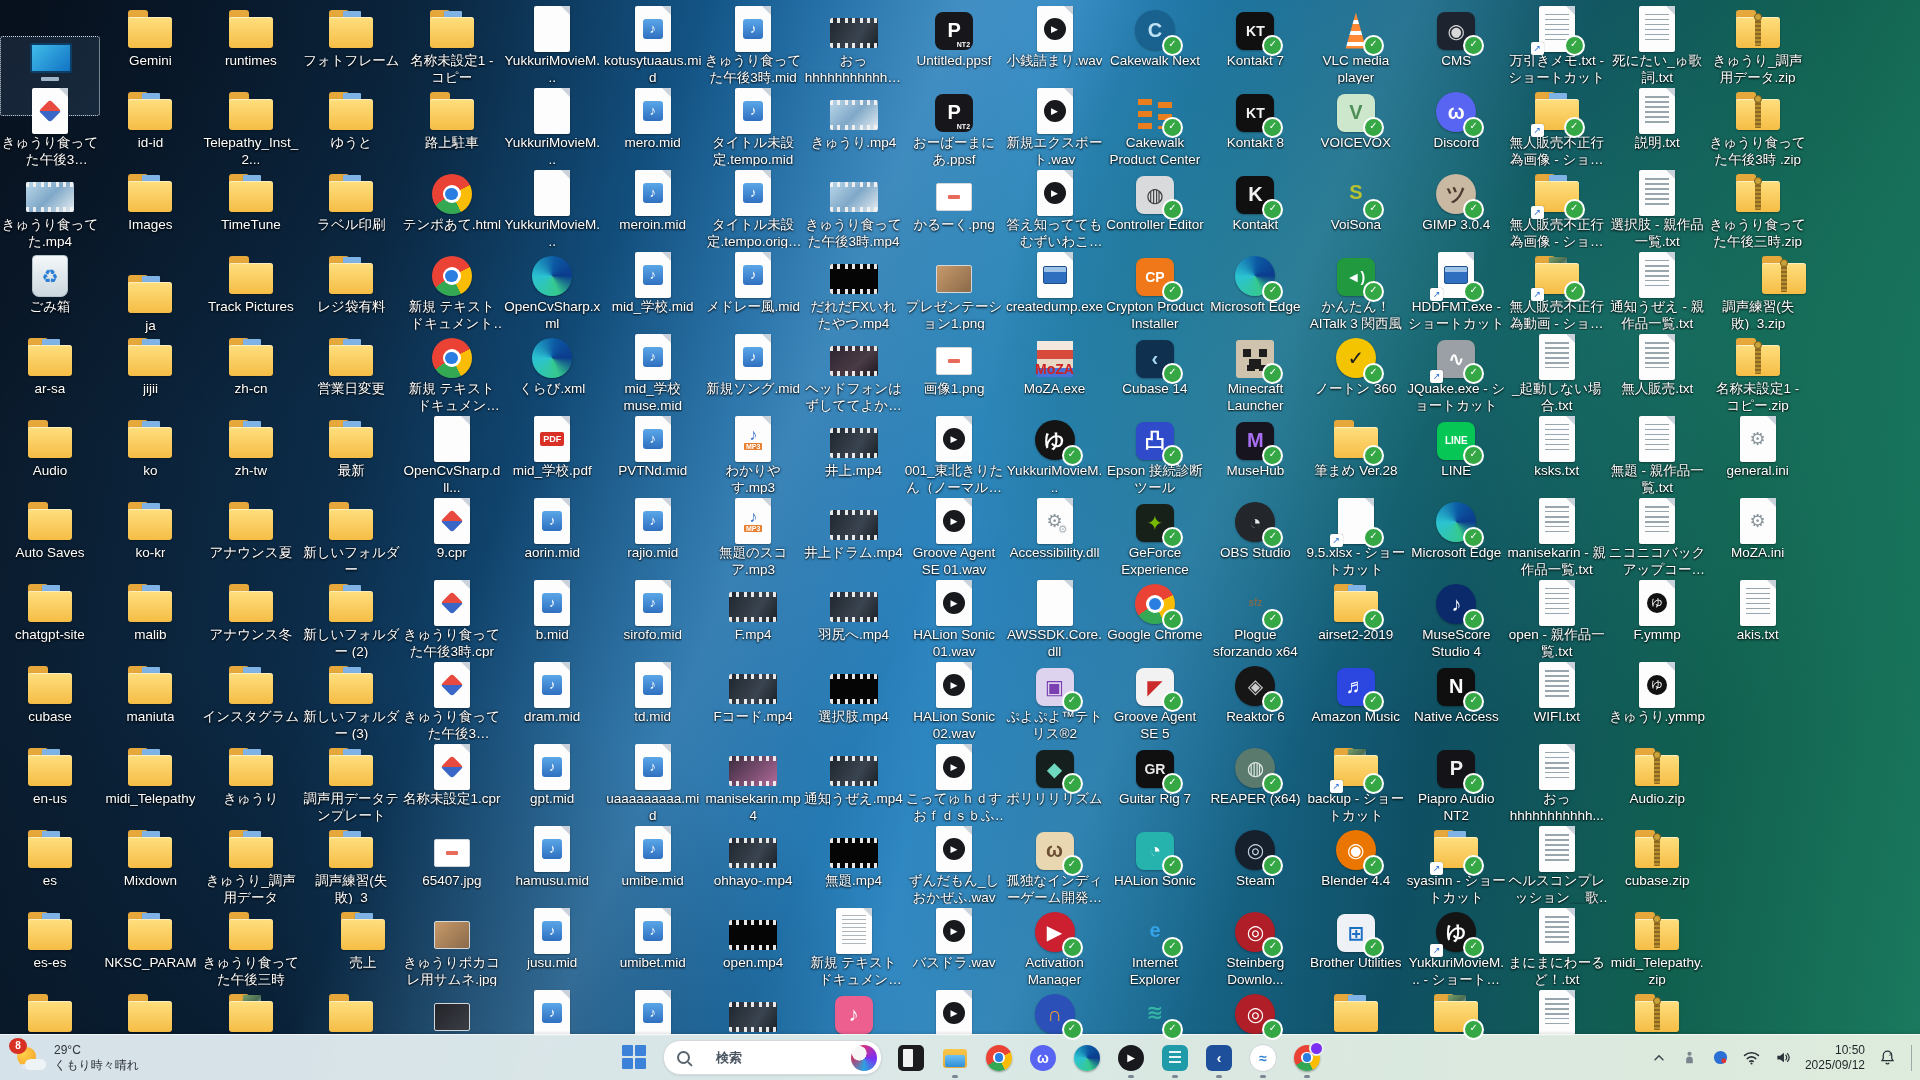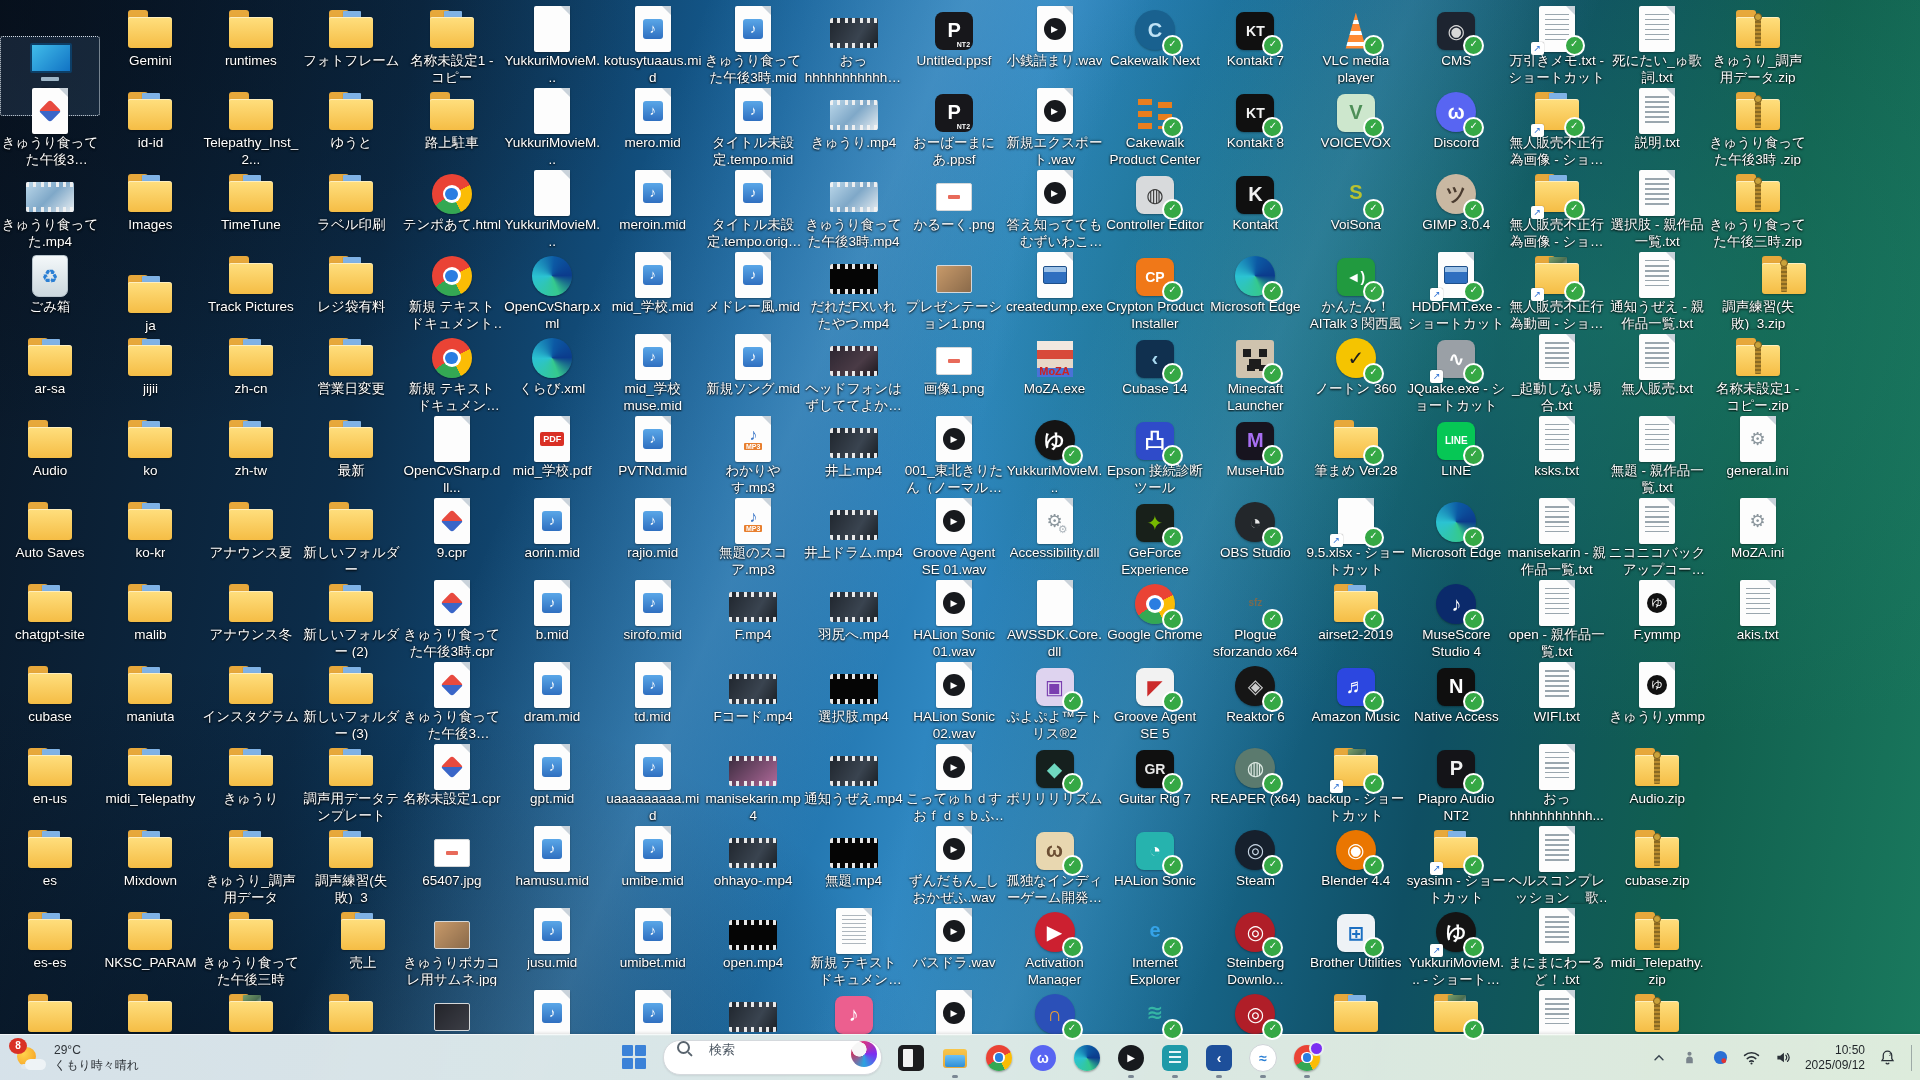--- a/index.html
+++ b/index.html
@@ -70,21 +70,21 @@
   .nt2{position:absolute;right:3px;bottom:2px;font-size:7px;font-weight:bold;}
   .cone{width:34px;height:36px;margin-top:5px;clip-path:polygon(50% 0,80% 100%,20% 100%);
     background:repeating-linear-gradient(180deg,#ff8a33 0 7px,#fff 7px 11px);}
   .bars{width:34px;height:30px;margin-top:8px;background:
     repeating-linear-gradient(180deg,#e87e1e 0 6px,transparent 6px 12px) left/14px 100% no-repeat,
     repeating-linear-gradient(180deg,#e87e1e 3px 9px,transparent 9px 15px) right/14px 100% no-repeat;}
   .creep{width:38px;height:38px;margin-top:5px;background:#cfc3ae;border-radius:3px;}
   .creep::before{content:"";position:absolute;left:7px;top:9px;width:8px;height:8px;background:#1d1d1d;box-shadow:16px 0 0 #1d1d1d;}
   .creep::after{content:"";position:absolute;left:13px;top:19px;width:12px;height:10px;background:#1d1d1d;
     box-shadow:-4px 4px 0 -2px #1d1d1d,8px 4px 0 -2px #1d1d1d;}
-  .moza{width:36px;height:36px;margin-top:6px;align-items:flex-end;font-weight:bold;font-size:11px;color:#c22;
+  .moza{width:36px;height:36px;margin-top:6px;align-items:flex-end;font-weight:bold;font-size:14px;color:#c22;
     background:repeating-linear-gradient(0deg,#4a72d8 0 9px,#e8d8c8 9px 18px,#d84a3a 18px 27px,#f2e8e0 27px 36px);}
   .app{font-weight:bold;}
   .app.sq{width:38px;height:38px;border-radius:8px;margin-top:5px;box-shadow:0 1px 2px rgba(0,0,0,.3);}
   .app.ci{width:40px;height:40px;border-radius:50%;margin-top:4px;box-shadow:0 1px 2px rgba(0,0,0,.3);}
   .app.no{width:44px;height:44px;}
   .app{font-size:20px;} .app.two{font-size:14px;} .app.tiny{font-size:10px;}
   
   .film{width:48px;height:30px;margin-top:10px;background:linear-gradient(120deg,#20262e,#3a4450 60%,#1a2026);border-radius:2px;overflow:hidden;}
   .film::before,.film::after{content:"";position:absolute;left:0;right:0;height:5px;
     background:repeating-linear-gradient(90deg,#f2f2f2 0 3px,transparent 3px 7.4px);opacity:.95;}
@@ -113,22 +113,22 @@
   .wicon::after{content:"";position:absolute;right:0;bottom:3px;width:21px;height:11px;border-radius:8px;background:#eef3f6;
     box-shadow:-7px 2px 0 -3px #dfe7ec;}
   .wbadge{position:absolute;left:-5px;top:-5px;min-width:16px;height:16px;border-radius:50%;background:#d93025;color:#fff;
     font-size:10px;line-height:16px;text-align:center;font-weight:bold;z-index:2;padding:0 1px;}
   .wtxt{font-size:12px;color:#2e3338;line-height:15px;}
   .centerbar{position:absolute;left:612px;top:0;bottom:0;display:flex;align-items:center;}
   .tslot{width:44px;height:44px;display:flex;align-items:center;justify-content:center;position:relative;border-radius:6px;}
   .rundot{position:absolute;bottom:2px;left:50%;transform:translateX(-50%);width:6px;height:3px;border-radius:2px;background:#7b8794;}
   .winlogo{width:25px;height:25px;display:grid;grid-template-columns:11px 11px;grid-template-rows:11px 11px;gap:2px;}
   .winlogo i{background:#3b82d8;border-radius:1px;}
-  .search{width:200px;height:33px;background:#fff;border:1px solid #d5d9dd;border-radius:17px;display:flex;
-    gap:19px;padding:0 4px 0 13px;margin:0 7px;box-shadow:0 1px 2px rgba(0,0,0,.08);}
+  .search{width:200px;height:33px;background:#fff;border:1px solid #d5d9dd;border-radius:17px;display:flex;align-items:center;
+    gap:26px;padding:0 4px 0 13px;margin:0 7px;box-shadow:0 1px 2px rgba(0,0,0,.08);font-weight:bold;}
   .mag{width:9px;height:9px;border:2px solid #59646e;border-radius:50%;position:relative;flex:0 0 auto;}
   .mag::after{content:"";position:absolute;width:6px;height:2px;background:#59646e;transform:rotate(45deg);right:-5px;bottom:-3px;border-radius:1px;}
   .stext{flex:1;font-size:13px;color:#4a5560;}
   .savatar{width:26px;height:26px;border-radius:50%;flex:0 0 auto;
     background:radial-gradient(circle at 32% 32%,#f6f6f6 0 28%,rgba(255,255,255,0) 30%),conic-gradient(#d63384,#7b2ff2,#2aa4e0,#c23b68,#d63384);}
   .ti{width:26px;height:26px;display:flex;align-items:center;justify-content:center;font-weight:bold;font-size:14px;position:relative;}
   .tici{border-radius:50%;} .tisq{border-radius:6px;}
   .ti-mono{border-radius:5px;background:#1c1c1e;}
   .ti-mono::before{content:"";position:absolute;left:5px;top:4px;width:10px;height:18px;background:#f2f2f2;border-radius:1px;}
   .ti-exp::before{content:"";position:absolute;left:1px;top:4px;right:1px;bottom:3px;background:linear-gradient(180deg,#f8c64a,#e8a93a);border-radius:3px;}

